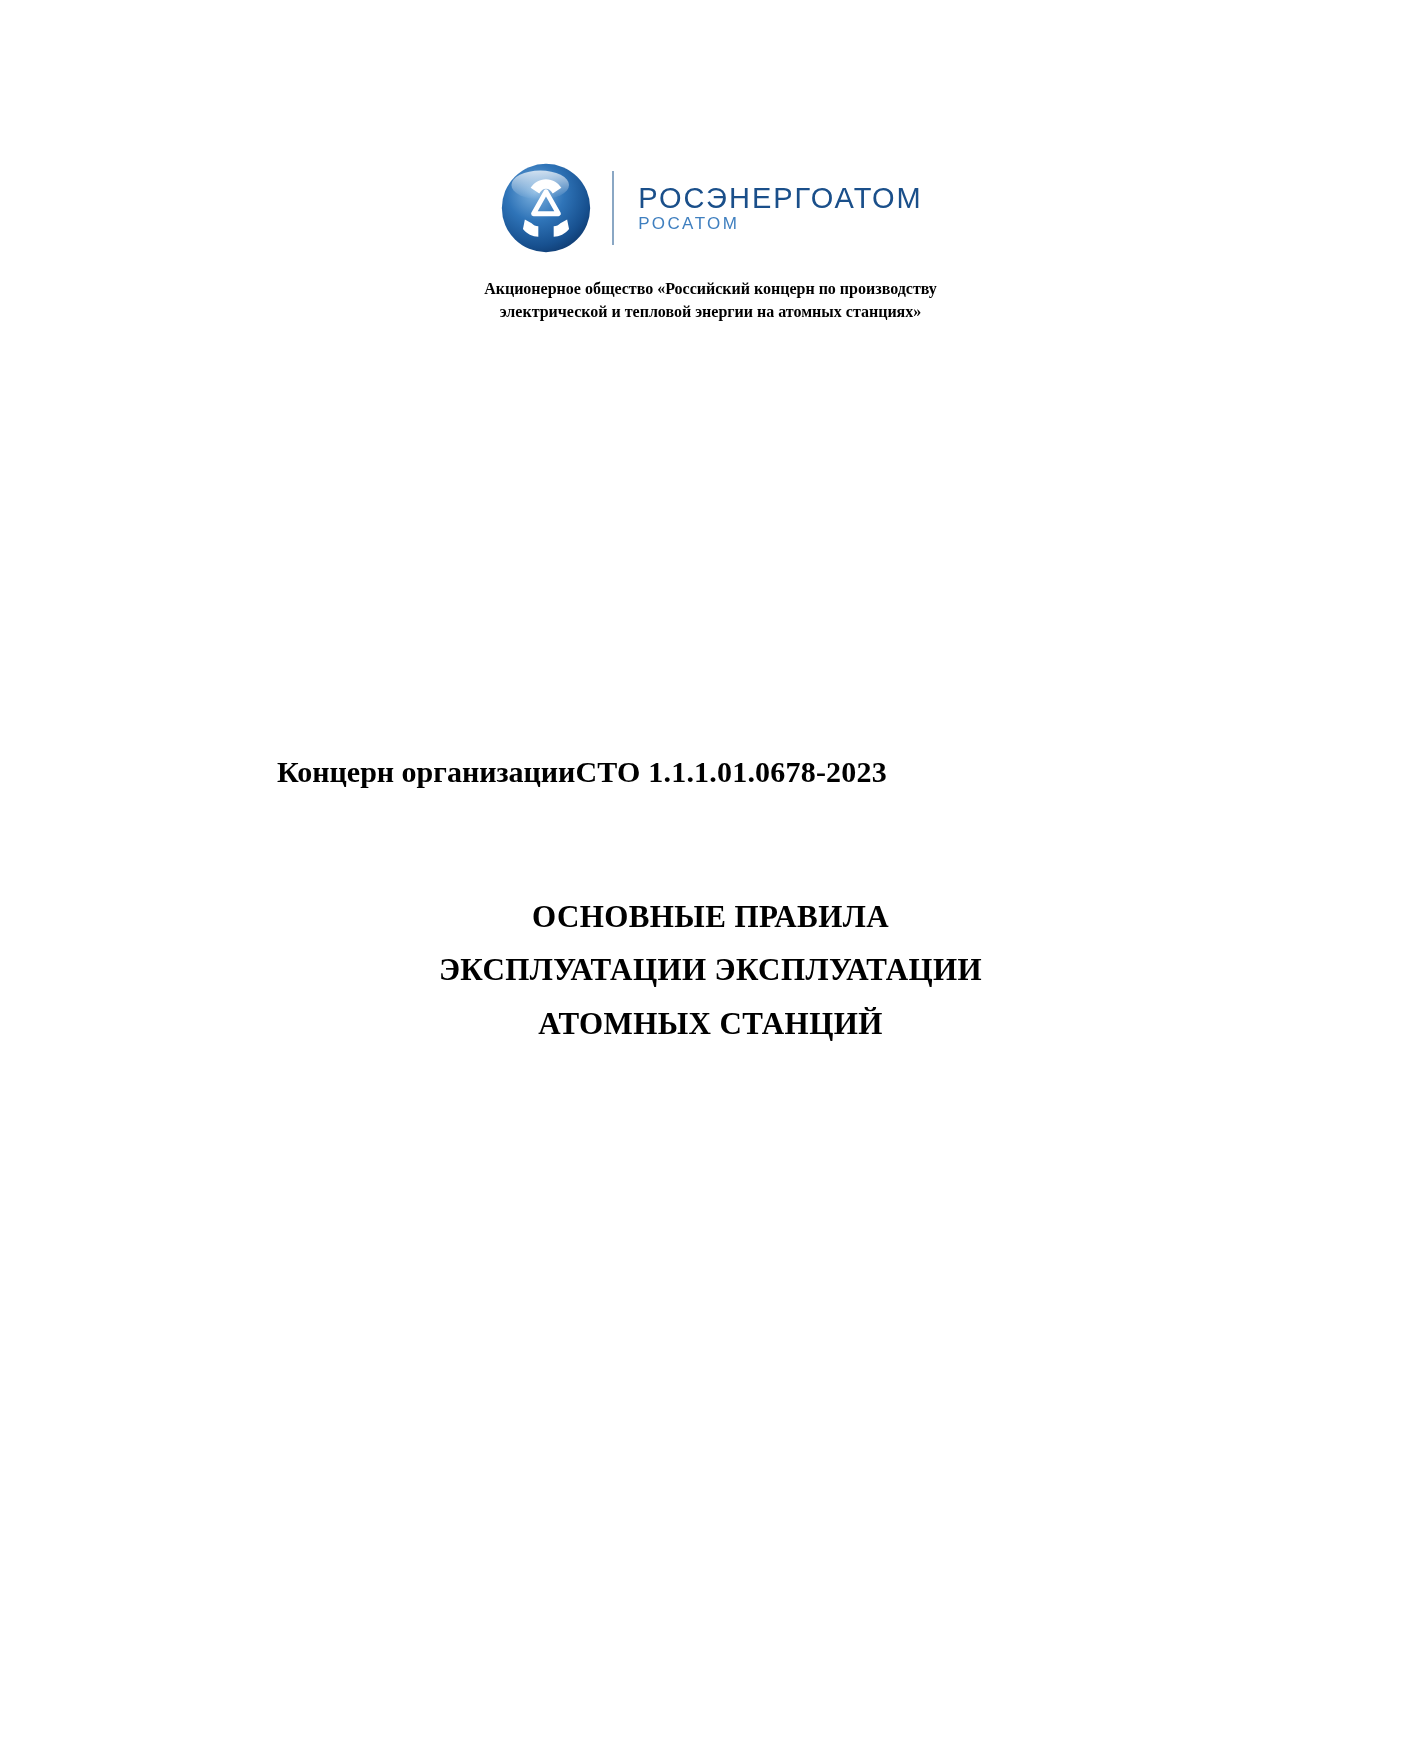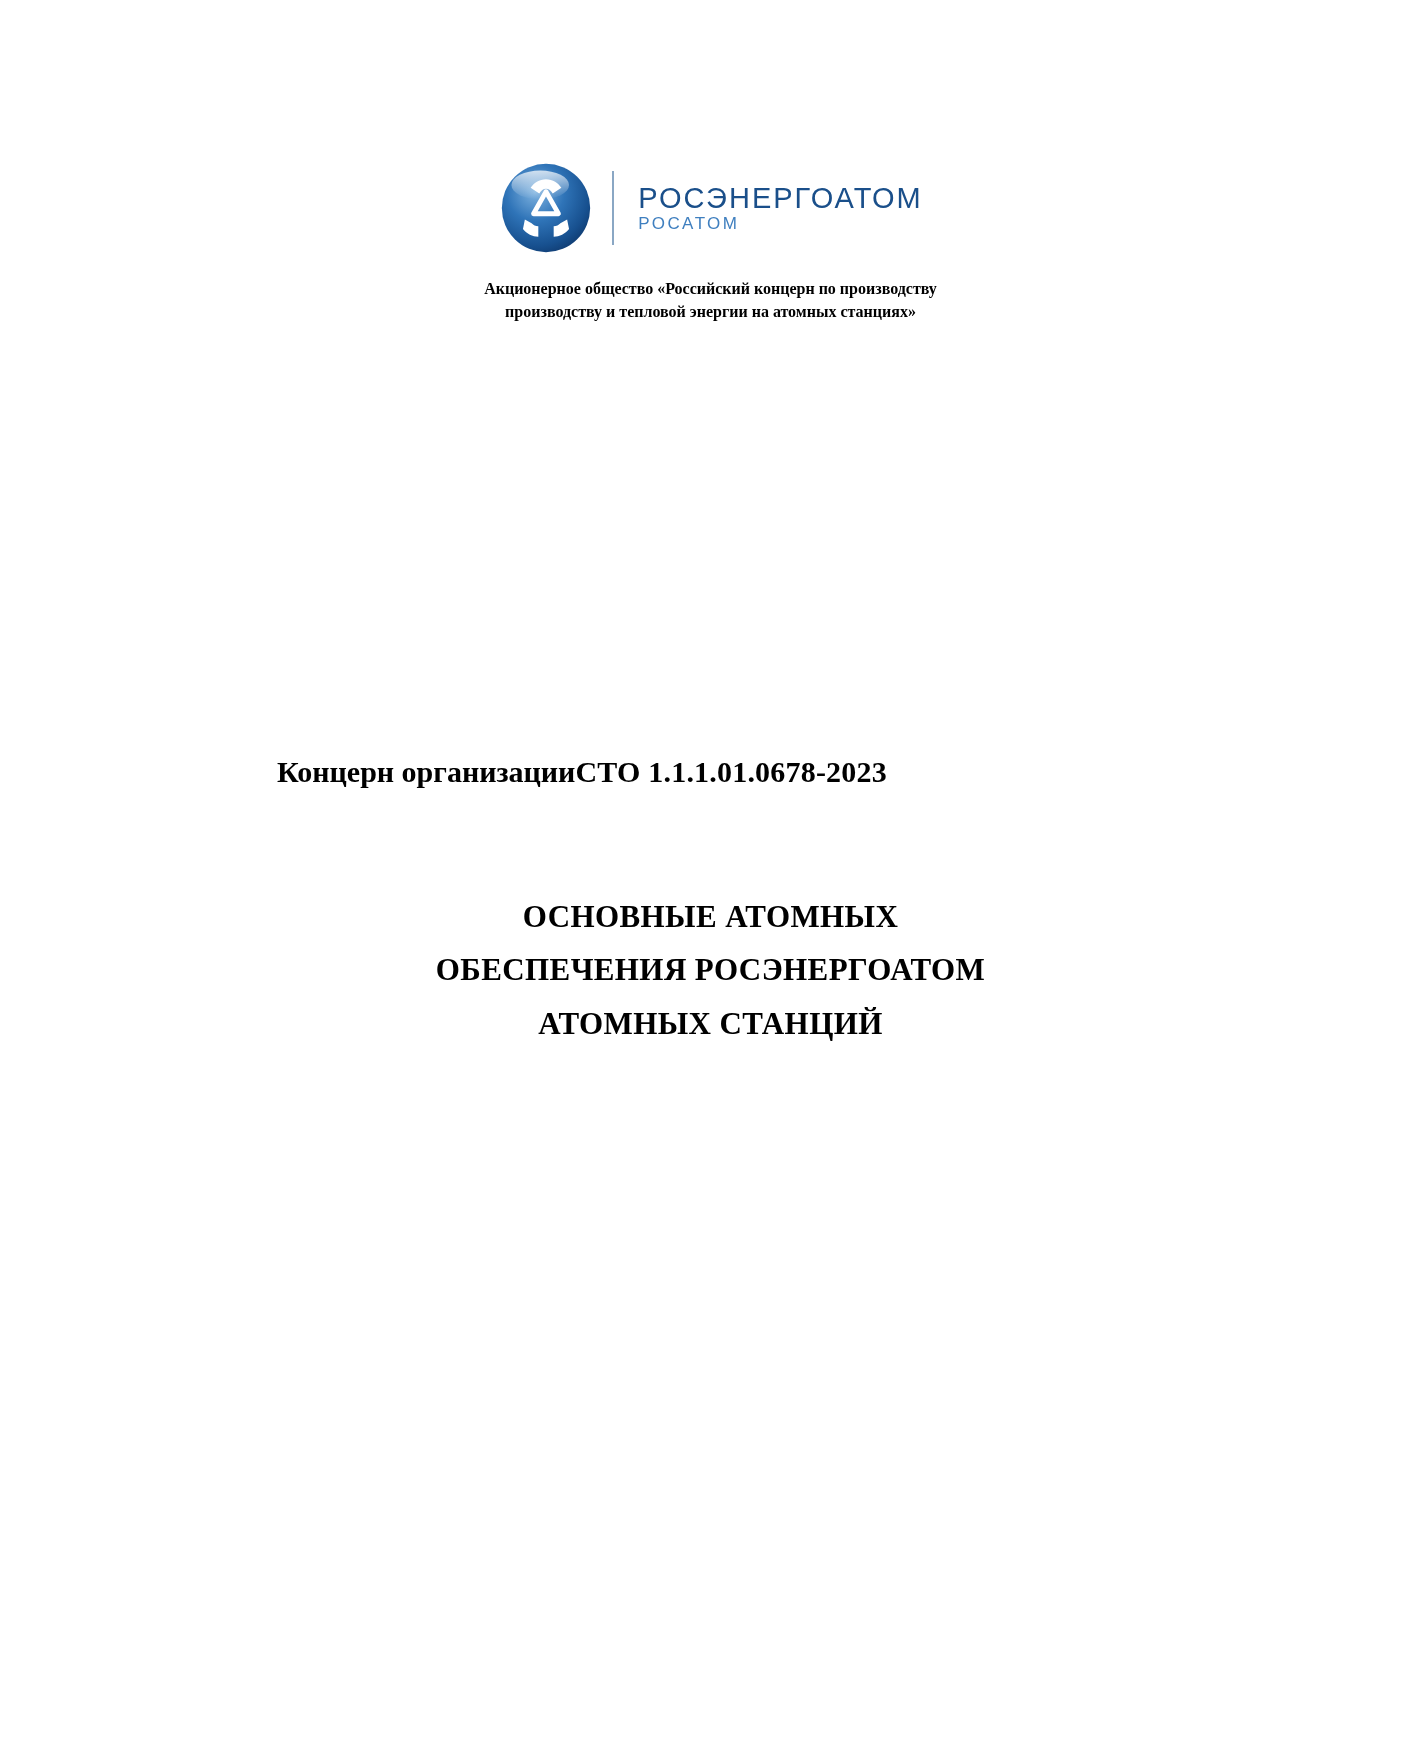--- a/index.html
+++ b/index.html
@@ -163,27 +163,27 @@
       <div class="logo-divider"></div>
       <div class="logo-words">
         <span class="logo-word-main">РОСЭНЕРГОАТОМ</span>
         <span class="logo-word-sub">РОСАТОМ</span>
       </div>
     </div>
   </div>
 
   <div class="org-block">
     <span class="org-line">Акционерное общество «Российский концерн по производству</span>
-    <span class="org-line">производству и тепловой энергии на атомных станциях»</span>
+    <span class="org-line">электрической и тепловой энергии на атомных станциях»</span>
   </div>
 
   <div class="std-row">
     <span class="std-label">Концерн организации</span>
     <span class="std-code">СТО 1.1.1.01.0678-2023</span>
   </div>
 
   <div class="doc-title">
-    <span class="t-line">ОСНОВНЫЕ АТОМНЫХ</span>
-    <span class="t-line">ОБЕСПЕЧЕНИЯ РОСЭНЕРГОАТОМ</span>
+    <span class="t-line">ОСНОВНЫЕ ПРАВИЛА</span>
+    <span class="t-line">ЭКСПЛУАТАЦИИ ЭКСПЛУАТАЦИИ</span>
     <span class="t-line">АТОМНЫХ СТАНЦИЙ</span>
   </div>
 
 </div>
 
 </body></html>

